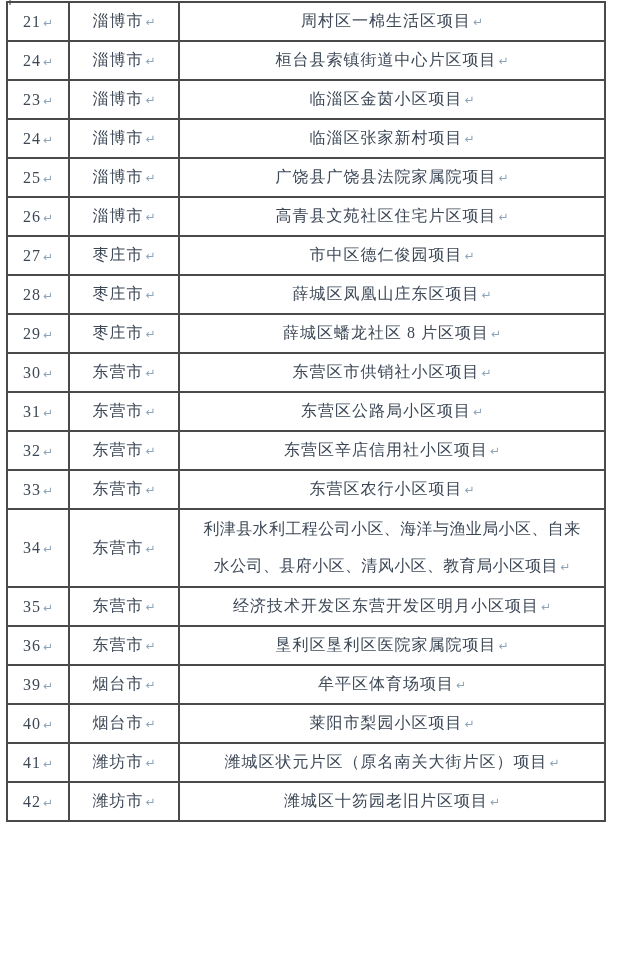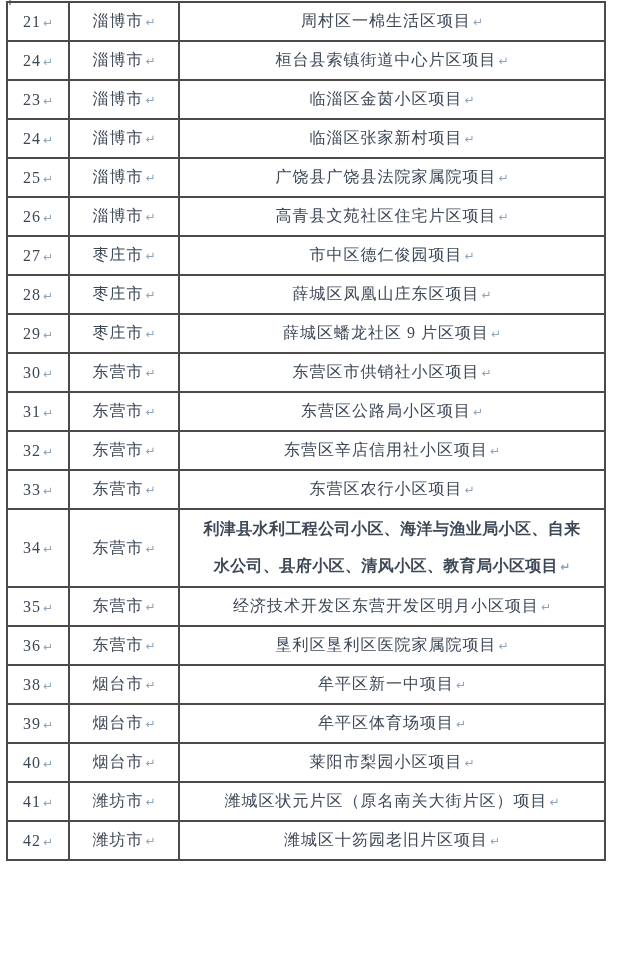--- a/index.html
+++ b/index.html
@@ -45,21 +45,20 @@
   }
   col.c-num  { width: 62px; }
   col.c-city { width: 110px; }
   tr.row { height: 39px; }
   tr.row.tall { height: 78px; }
   tr.row.tall td.proj {
     white-space: normal;
     line-height: 37px;
     letter-spacing: 0.4px;
     padding: 0 21px;
-    font-weight: bold;
   }
   .mark {
     color: #8ea4ba;
     font-size: 12px;
     letter-spacing: 0;
     font-family: "DejaVu Sans", sans-serif;
     padding-left: 2px;
   }
   td.num-cell { font-size: 17px; letter-spacing: 0.5px; }
 </style>
@@ -112,21 +111,21 @@
       <td class="proj"><span>市中区德仁俊园项目</span><span class="mark">↵</span></td>
     </tr>
         <tr class="row">
       <td class="num-cell"><span>28</span><span class="mark">↵</span></td>
       <td class="city"><span>枣庄市</span><span class="mark">↵</span></td>
       <td class="proj"><span>薛城区凤凰山庄东区项目</span><span class="mark">↵</span></td>
     </tr>
         <tr class="row">
       <td class="num-cell"><span>29</span><span class="mark">↵</span></td>
       <td class="city"><span>枣庄市</span><span class="mark">↵</span></td>
-      <td class="proj"><span>薛城区蟠龙社区 9 片区项目</span><span class="mark">↵</span></td>
+      <td class="proj"><span>薛城区蟠龙社区 8 片区项目</span><span class="mark">↵</span></td>
     </tr>
         <tr class="row">
       <td class="num-cell"><span>30</span><span class="mark">↵</span></td>
       <td class="city"><span>东营市</span><span class="mark">↵</span></td>
       <td class="proj"><span>东营区市供销社小区项目</span><span class="mark">↵</span></td>
     </tr>
         <tr class="row">
       <td class="num-cell"><span>31</span><span class="mark">↵</span></td>
       <td class="city"><span>东营市</span><span class="mark">↵</span></td>
       <td class="proj"><span>东营区公路局小区项目</span><span class="mark">↵</span></td>
@@ -150,25 +149,20 @@
       <td class="num-cell"><span>35</span><span class="mark">↵</span></td>
       <td class="city"><span>东营市</span><span class="mark">↵</span></td>
       <td class="proj"><span>经济技术开发区东营开发区明月小区项目</span><span class="mark">↵</span></td>
     </tr>
         <tr class="row">
       <td class="num-cell"><span>36</span><span class="mark">↵</span></td>
       <td class="city"><span>东营市</span><span class="mark">↵</span></td>
       <td class="proj"><span>垦利区垦利区医院家属院项目</span><span class="mark">↵</span></td>
     </tr>
         <tr class="row">
-      <td class="num-cell"><span>38</span><span class="mark">↵</span></td>
-      <td class="city"><span>烟台市</span><span class="mark">↵</span></td>
-      <td class="proj"><span>牟平区新一中项目</span><span class="mark">↵</span></td>
-    </tr>
-        <tr class="row">
       <td class="num-cell"><span>39</span><span class="mark">↵</span></td>
       <td class="city"><span>烟台市</span><span class="mark">↵</span></td>
       <td class="proj"><span>牟平区体育场项目</span><span class="mark">↵</span></td>
     </tr>
         <tr class="row">
       <td class="num-cell"><span>40</span><span class="mark">↵</span></td>
       <td class="city"><span>烟台市</span><span class="mark">↵</span></td>
       <td class="proj"><span>莱阳市梨园小区项目</span><span class="mark">↵</span></td>
     </tr>
         <tr class="row">

